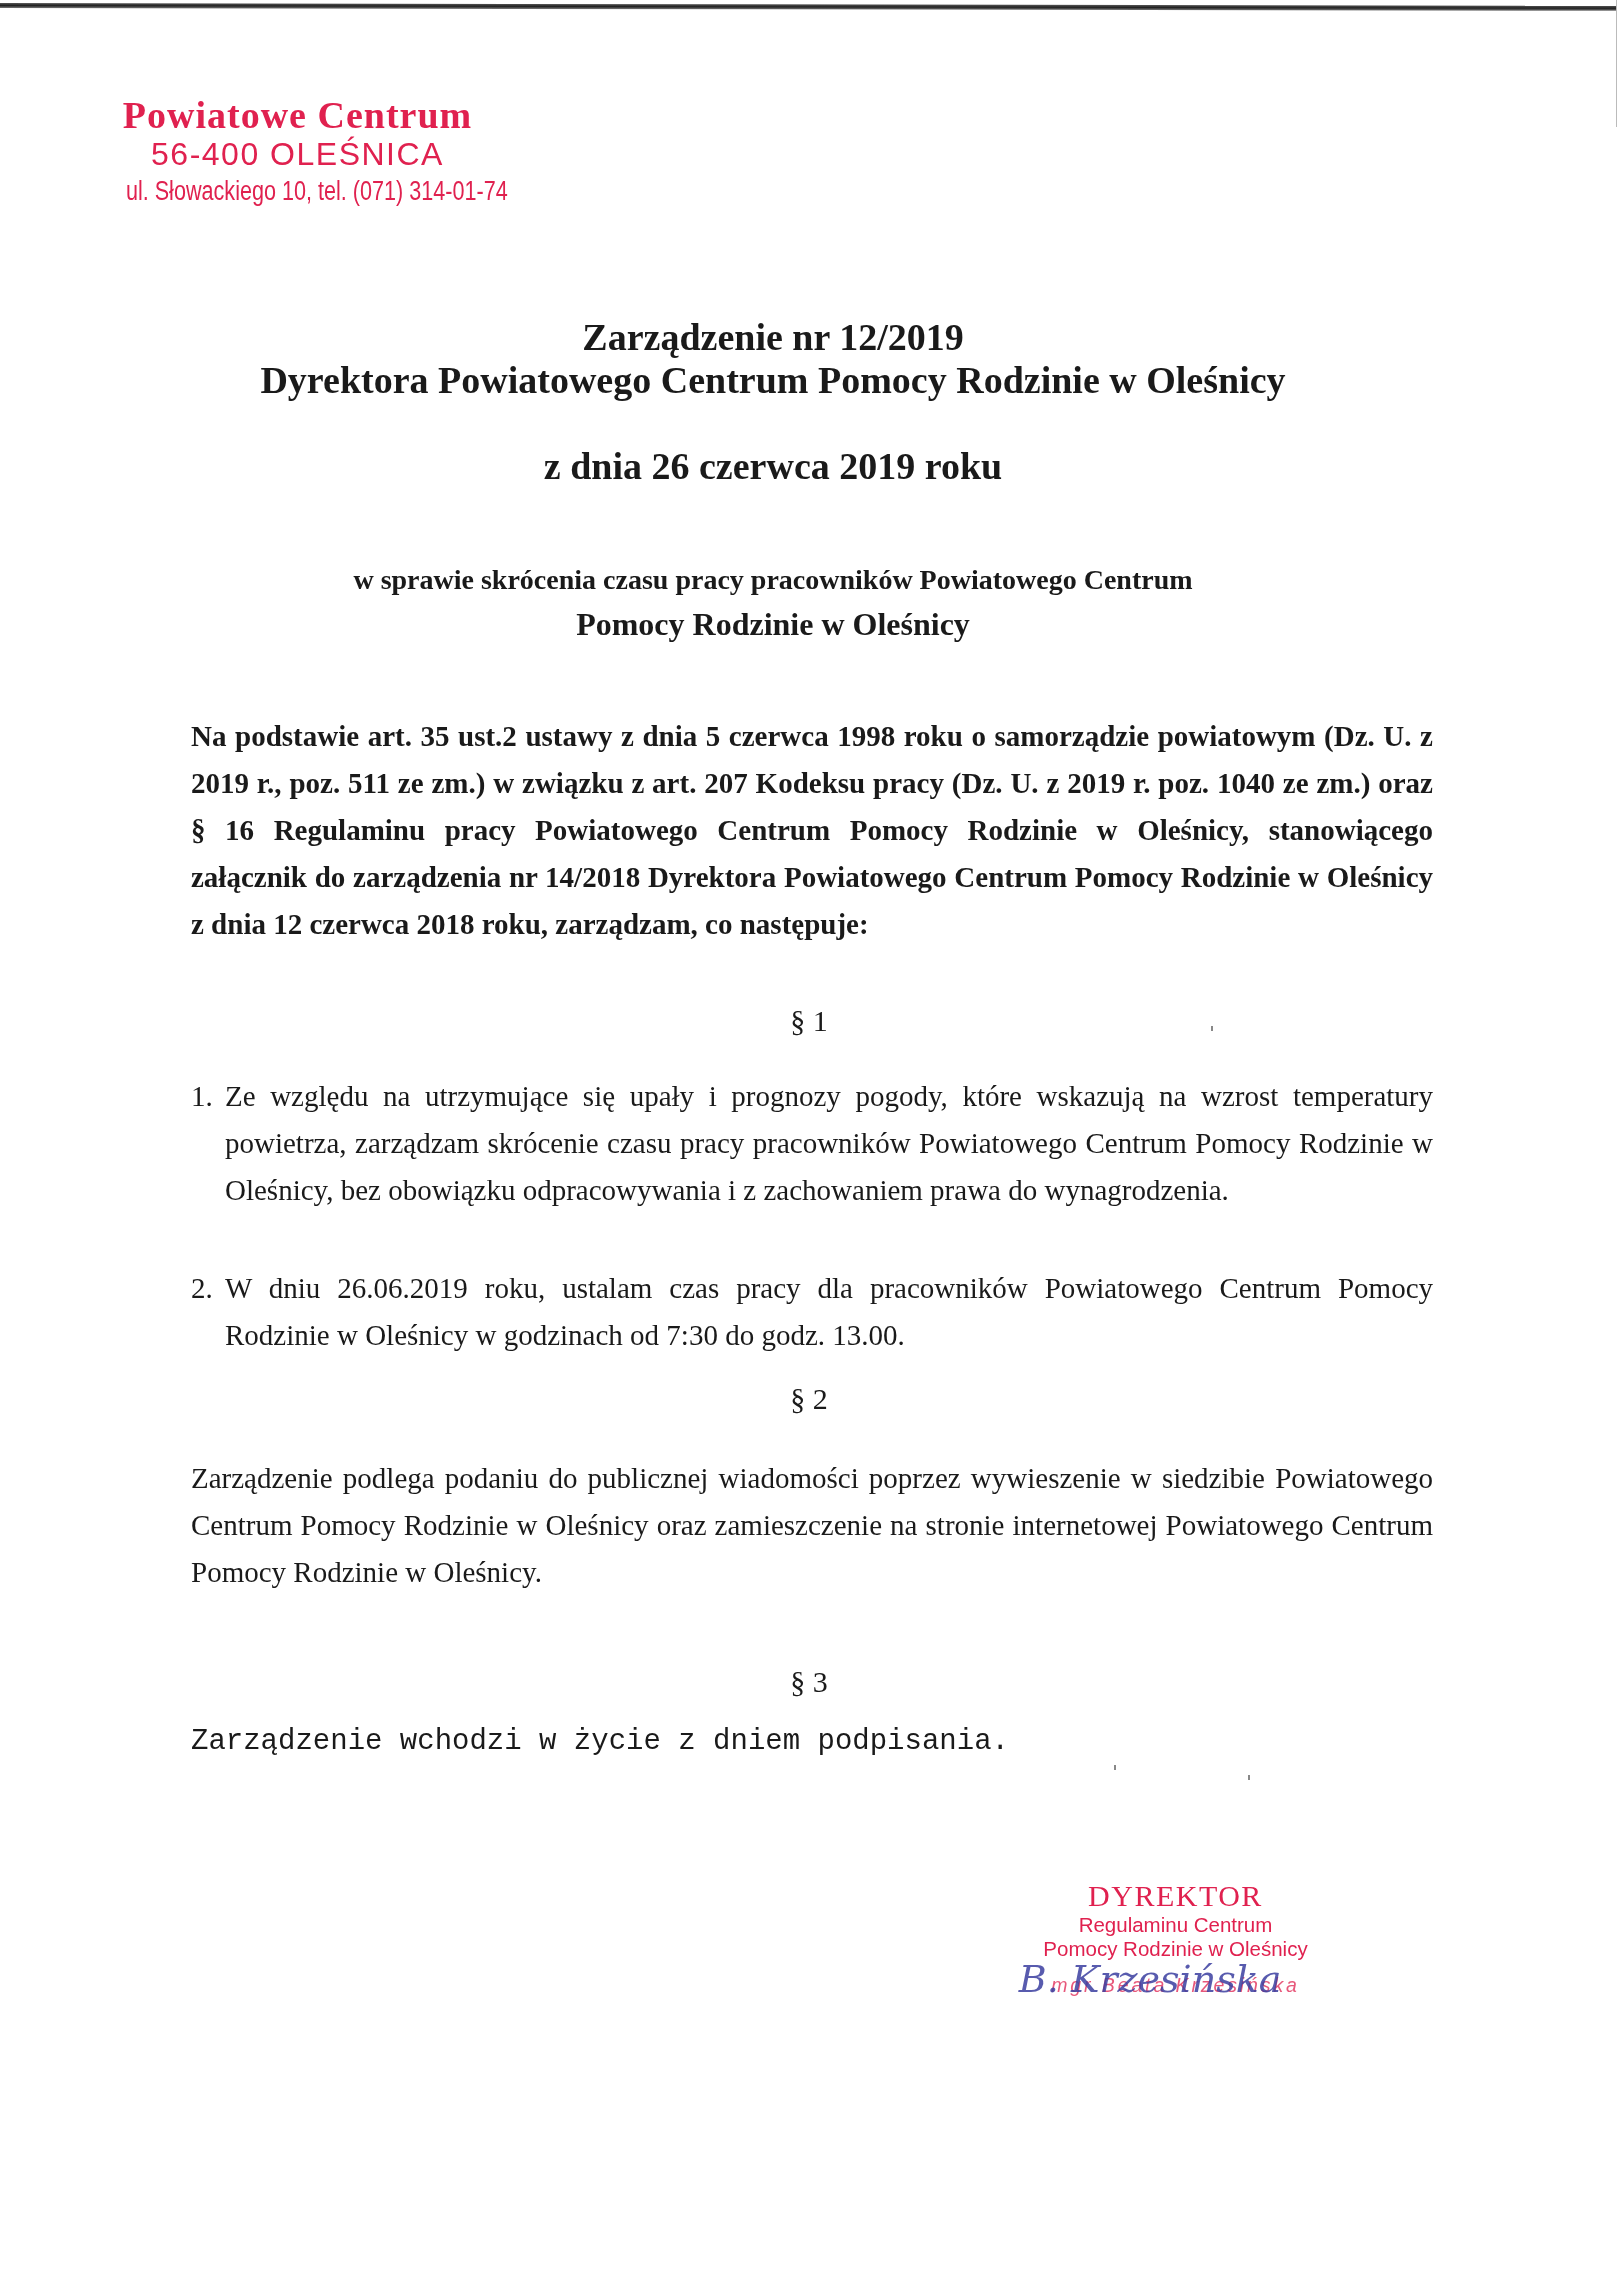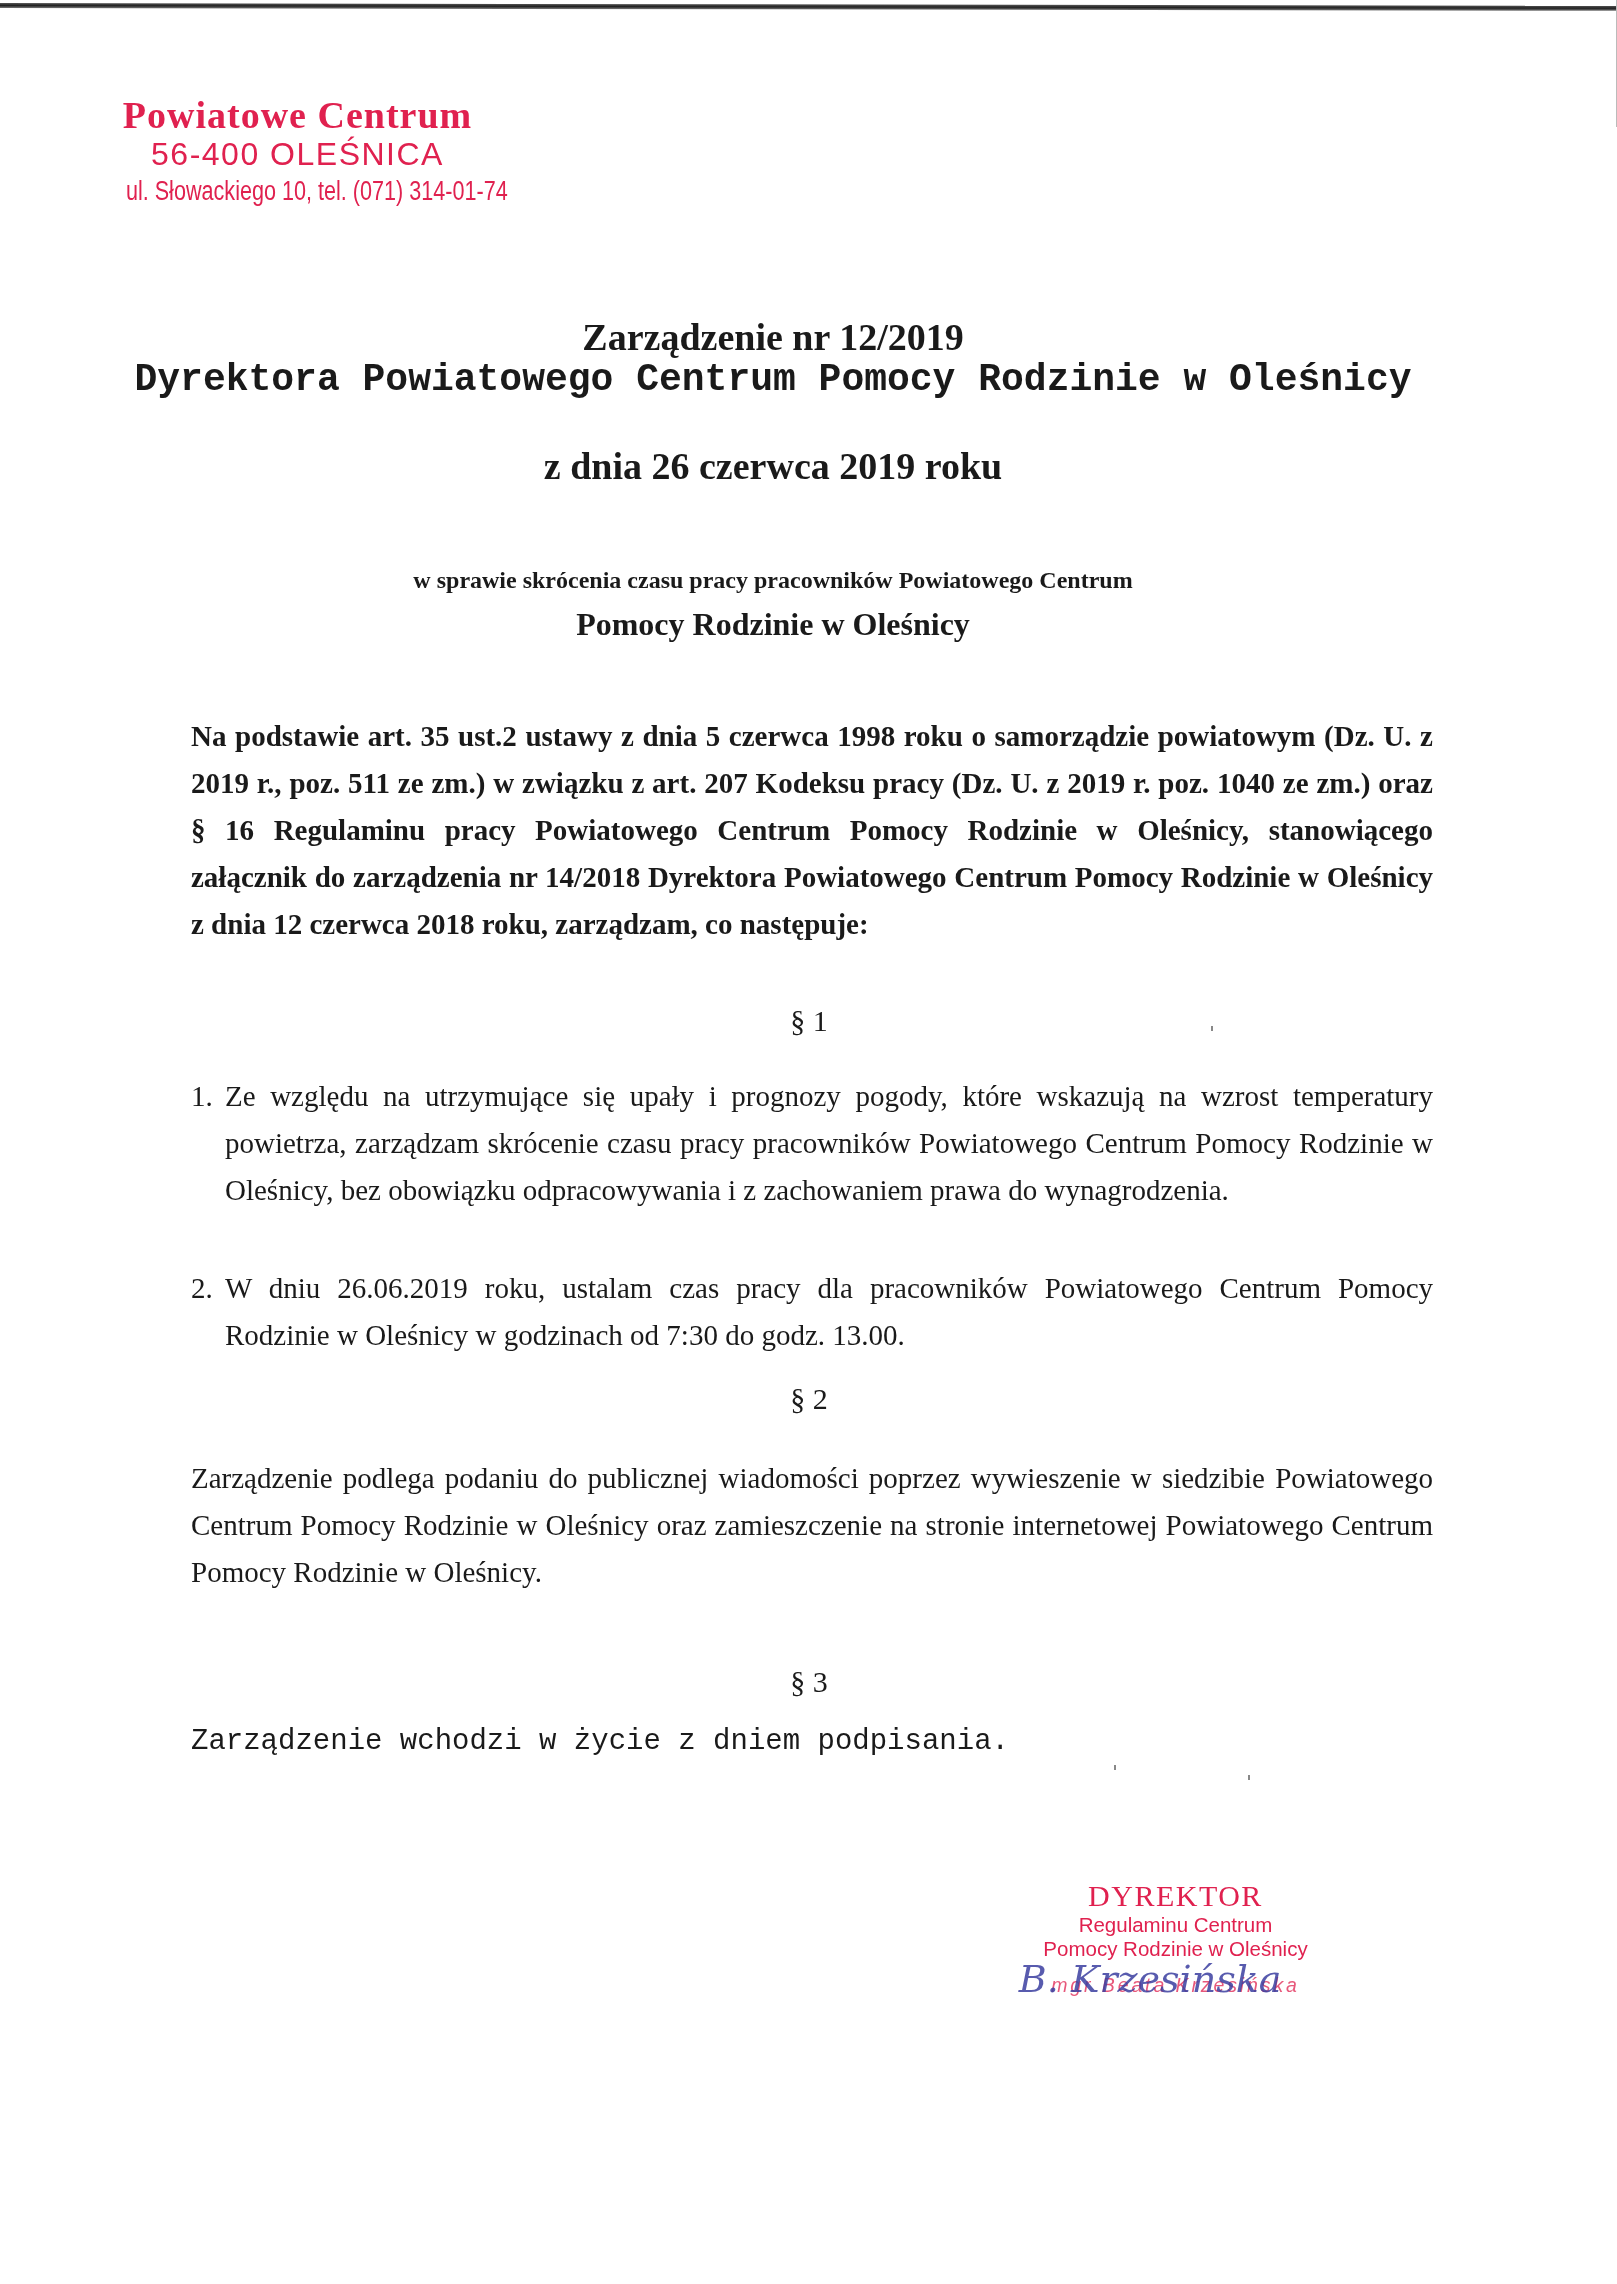--- a/index.html
+++ b/index.html
@@ -13,23 +13,23 @@
   
   .stamp-tl { position: absolute; left: 83px; top: 95px; width: 429px; color: #e0214f; text-align: center; }
   .stamp-tl .l1, .stamp-tl .l2 { font-family: "Liberation Serif", serif; font-weight: bold; font-size: 38px; line-height: 40px; letter-spacing: 1px; }
   .stamp-tl .l3 { font-family: "Liberation Sans", sans-serif; font-size: 32px; line-height: 39px; letter-spacing: 1.5px; }
   .stamp-tl .l4 { font-family: "Liberation Sans", sans-serif; font-size: 27px; line-height: 34px; transform: scaleX(0.8); transform-origin: center; white-space: nowrap; }
 
   .center { position: absolute; left: 0; width: 1546px; text-align: center; margin-top: 44px; }
   .bold { font-weight: bold; }
   .title { font-size: 38px; line-height: 44px; }
   .h-title { top: 271px; }
-  .h-org { top: 314px; font-family: Liberation Mono, monospace; }
+  .h-org { top: 314px; }
   .h-date { top: 400px; }
-  .h-subj1 { top: 514px; font-size: 24px; line-height: 44px; }
+  .h-subj1 { top: 514px; font-size: 28px; line-height: 44px; }
   .h-subj2 { top: 558px; font-size: 32px; line-height: 44px; }
 
   .body-block { position: absolute; left: 191px; width: 1242px; font-size: 29px; line-height: 47px; text-align: justify; }
   .basis { top: 713px; font-weight: bold; }
   .para-sign { position: absolute; left: 0; width: 1618px; text-align: center; font-size: 30px; }
   .p1 { top: 1004px; }
   .p2 { top: 1382px; }
   .p3 { top: 1665px; }
 
   .item { position: absolute; left: 191px; width: 1242px; font-size: 29px; line-height: 47px; text-align: justify; }

